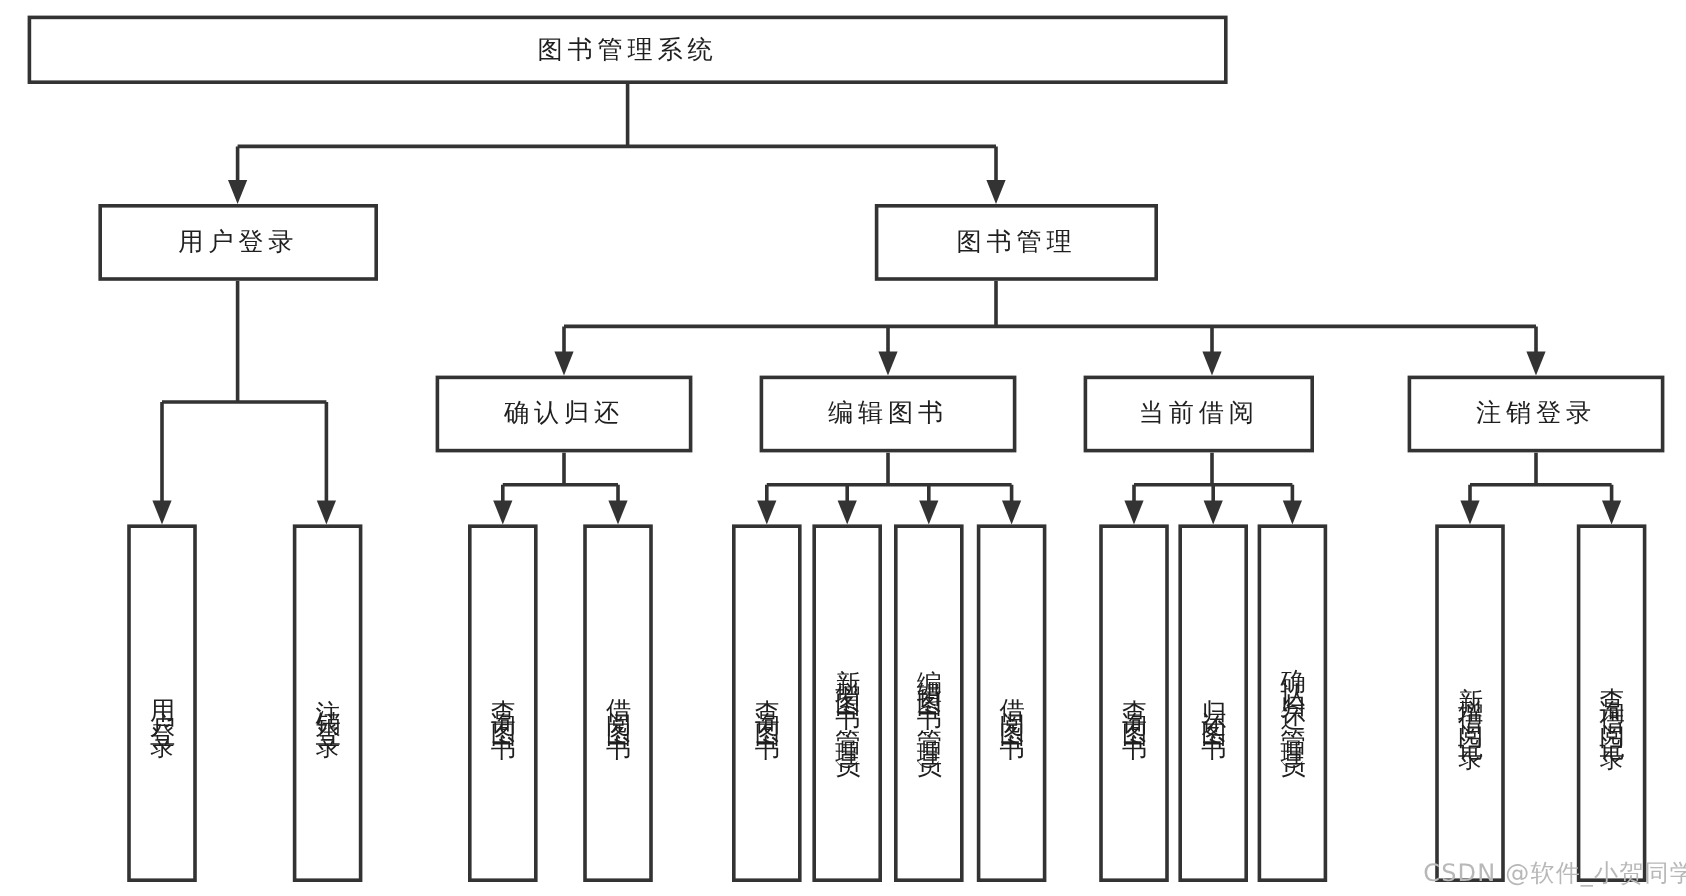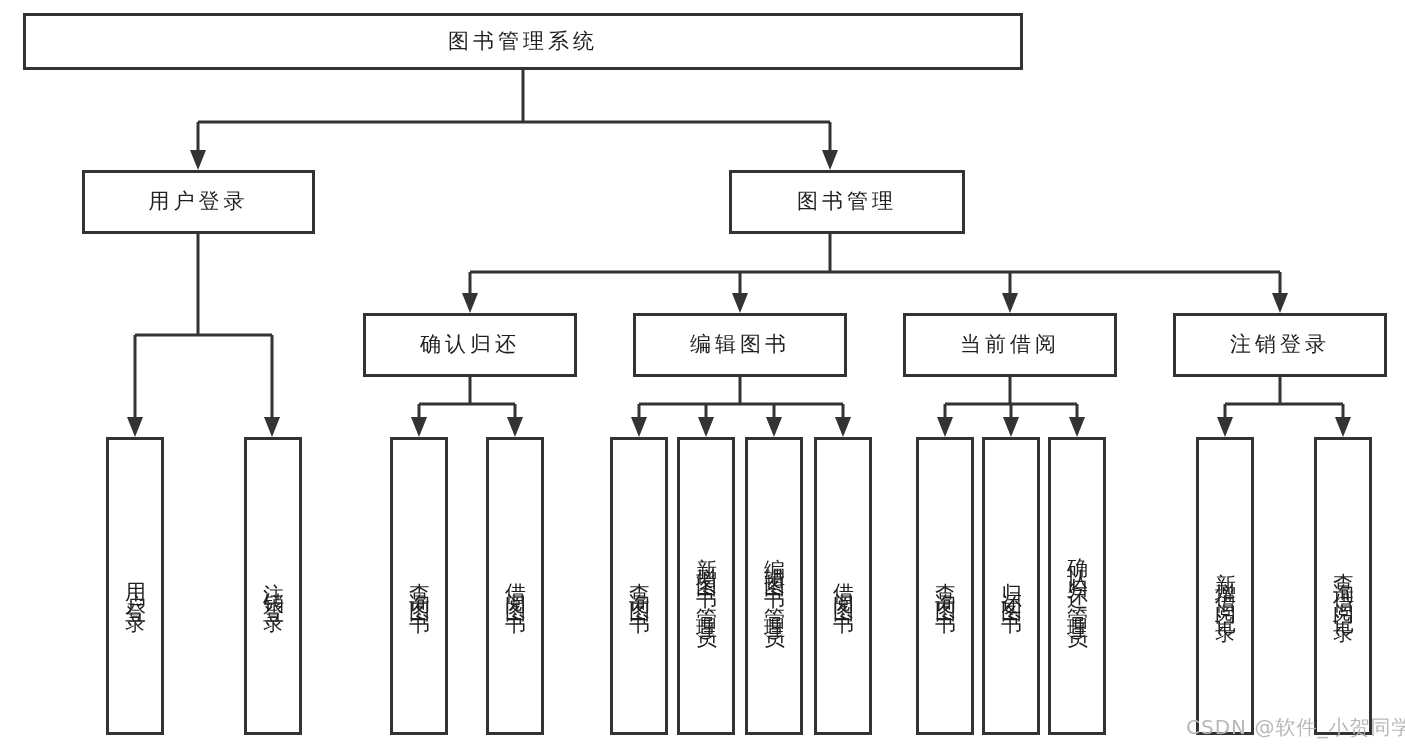--- a/index.html
+++ b/index.html
@@ -49,21 +49,21 @@
     letter-spacing: 10px;
     line-height: 1;
     white-space: nowrap;
   }
   
   .n-root   { left: 23px;   top: 13px;  width: 1000px; height: 57px; }
   .n-login  { left: 82px;   top: 170px; width: 233px;  height: 64px; }
   .n-mgmt   { left: 712px;  top: 170px; width: 236px;  height: 64px; margin-left: 17px; }
   .n-g0     { left: 363px;  top: 313px; width: 214px;  height: 64px; }
   .n-g1     { left: 633px;  top: 313px; width: 214px;  height: 64px; }
-  .n-g2     { left: 903px;  top: 313px; width: 214px;  height: 64px; }
+  .n-g2     { left: 903px;  top: 313px; width: 192px;  height: 64px; }
   .n-g3     { left: 1173px; top: 313px; width: 214px;  height: 64px; }
   .l-a0 { left: 106px; }
   .l-a1 { left: 244px; }
   .l-b0 { left: 390px; }
   .l-b1 { left: 486px; }
   .l-c0 { left: 610px; }
   .l-c1 { left: 677px; }
   .l-c2 { left: 745px; }
   .l-c3 { left: 814px; }
   .l-d0 { left: 916px; }

